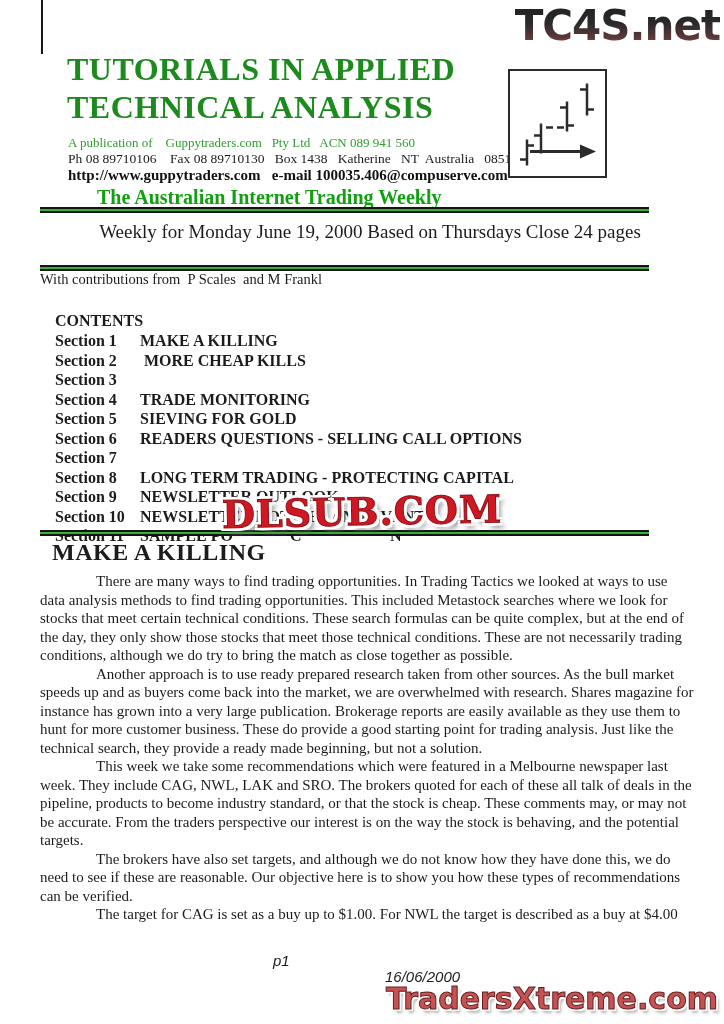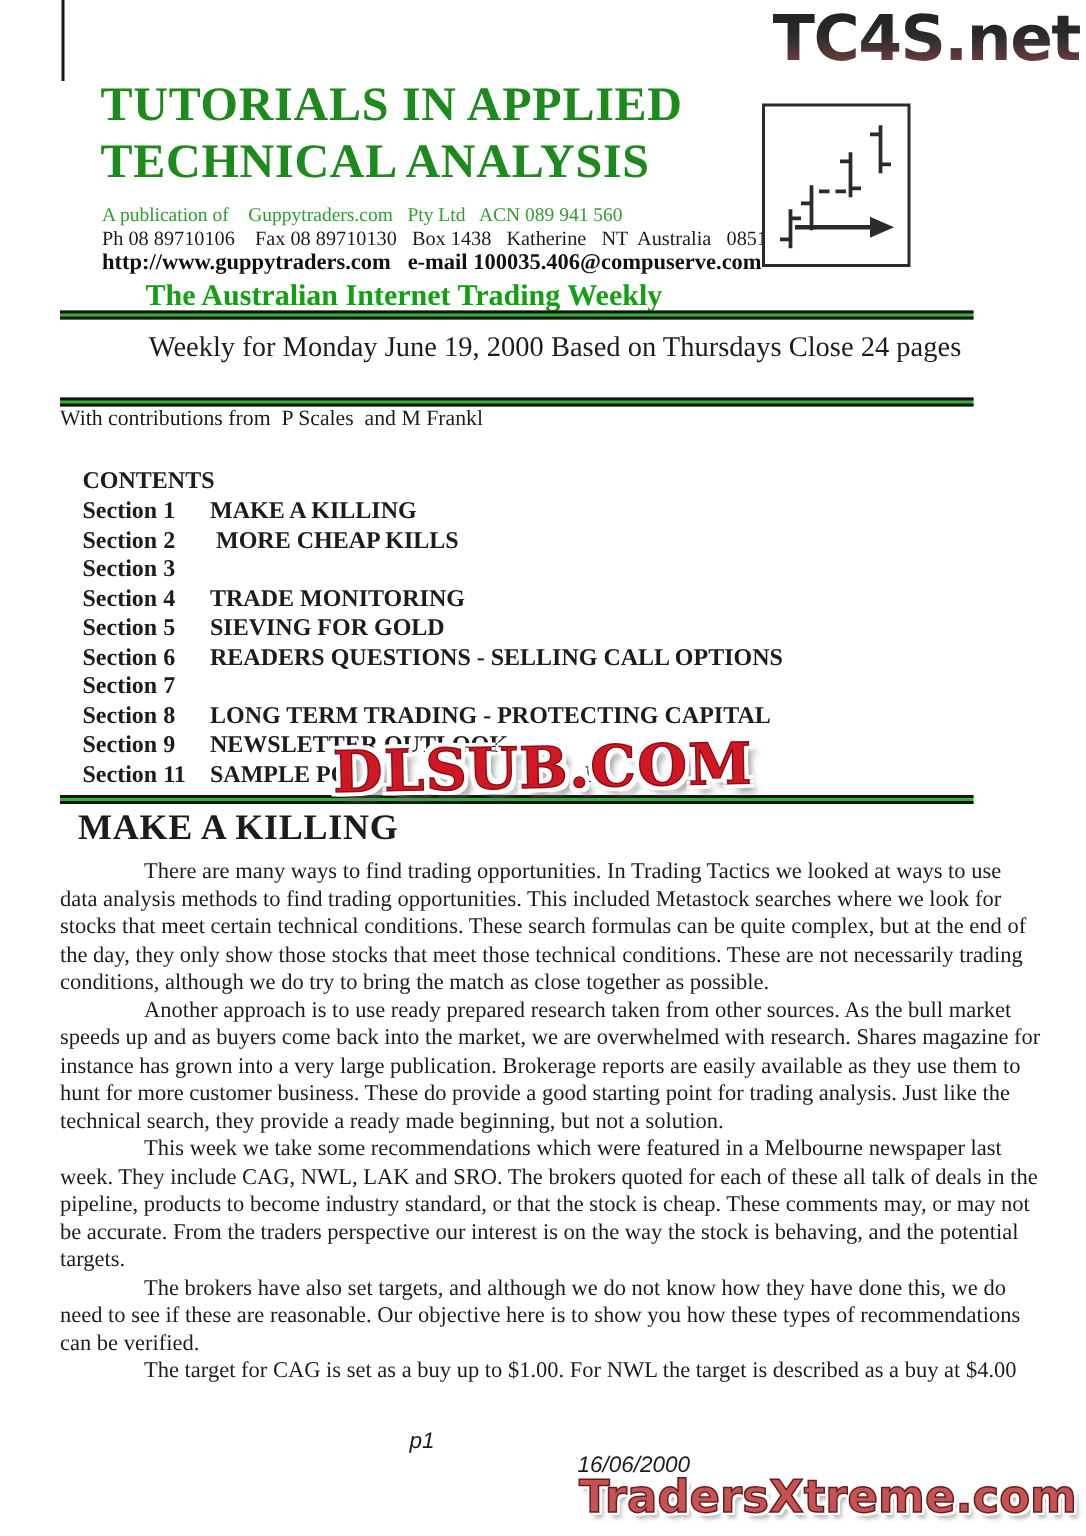--- a/index.html
+++ b/index.html
@@ -150,20 +150,24 @@
     </div>
     <div class="c-row">
       <span class="c-sec">Section 8</span>
       <span class="c-title pre">LONG TERM TRADING - PROTECTING CAPITAL</span>
     </div>
     <div class="c-row">
       <span class="c-sec">Section 9</span>
       <span class="c-title pre">NEWSLETTER OUTLOOK</span>
     </div>
     <div class="c-row">
+      <span class="c-sec">Section 10</span>
+      <span class="c-title pre">NEWSLETTER NOTICES AND EVENTS</span>
+    </div>
+    <div class="c-row">
       <span class="c-sec">Section 11</span>
       <span class="c-title pre">SAMPLE PO</span>
       <span class="c-frag" style="left:235px;">C</span>
       <span class="c-frag" style="left:335px;">N</span>
     </div>
   </div>
 
   <div class="watermark">DLSUB.COM</div>
 
   <div class="rule rule3"></div>

